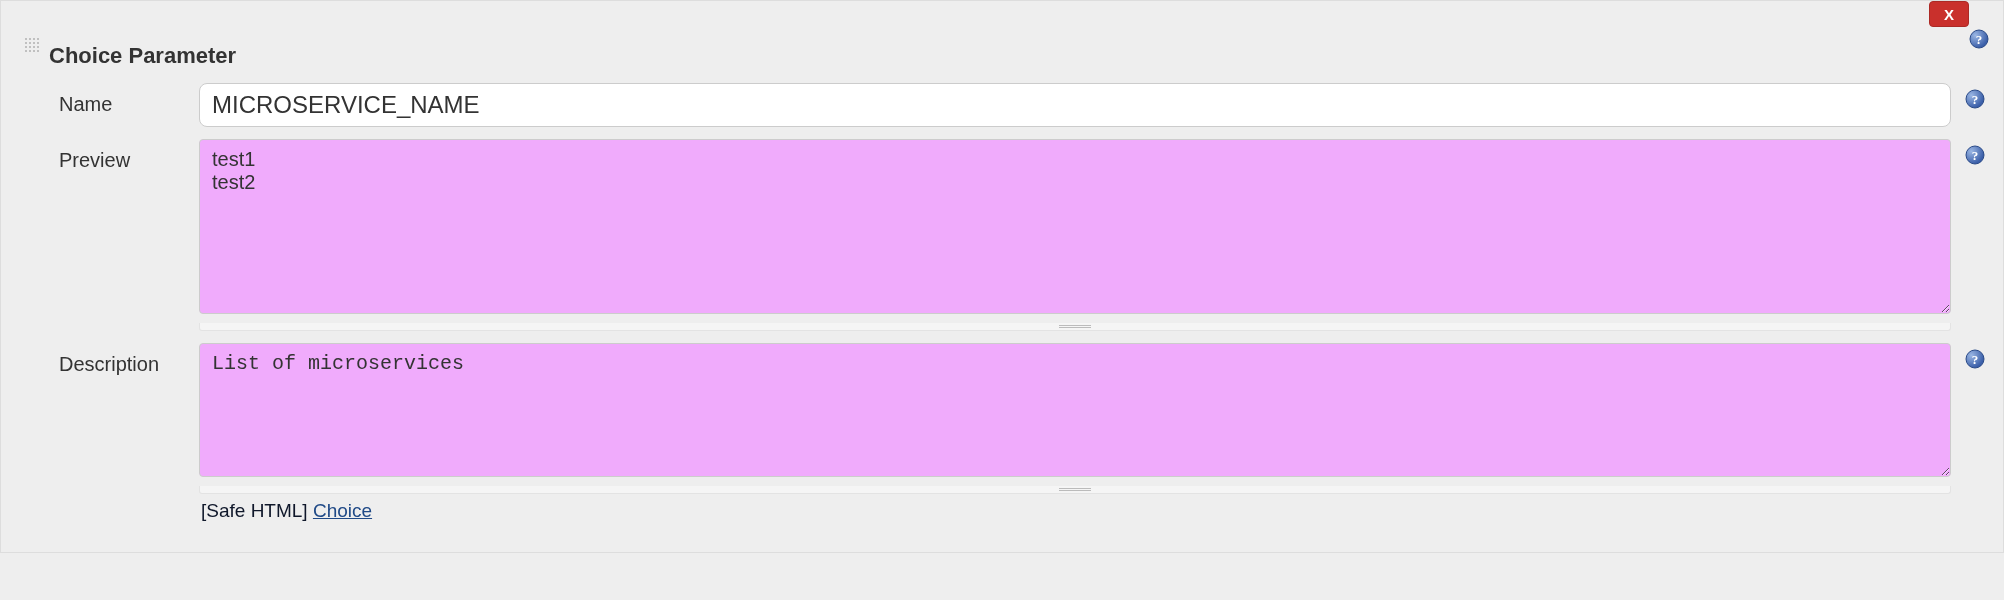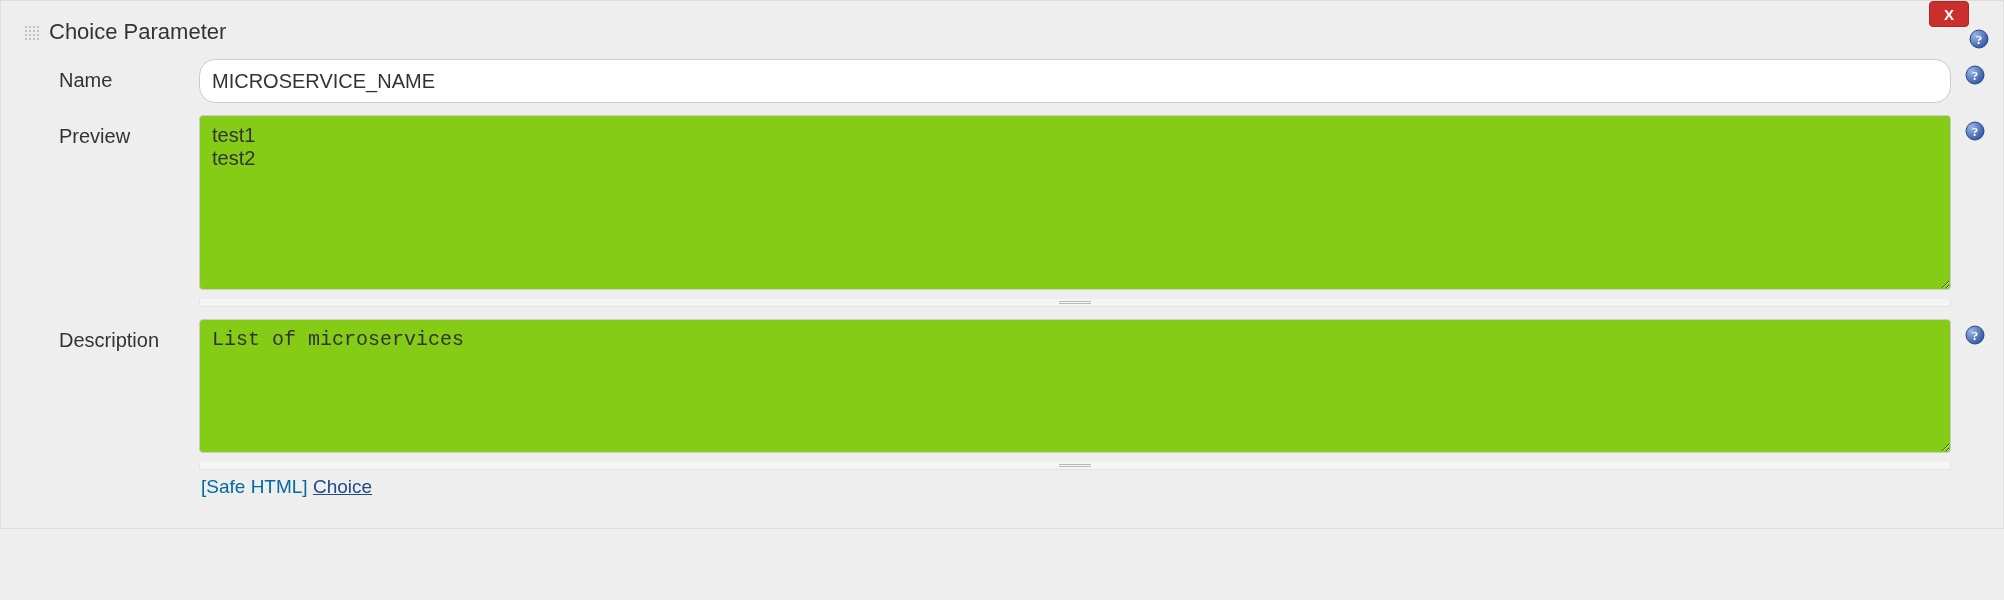--- a/index.html
+++ b/index.html
@@ -45,23 +45,24 @@
       height: 16px;
       margin-right: 10px;
       cursor: move;
       display: inline-block;
       background-image: radial-gradient(circle, #bbb 1px, transparent 1.3px);
       background-size: 4px 4px;
       background-position: 1px 1px;
       opacity: 0.9;
     }
     .header-title {
-      font-weight: normal;
+      font-weight: bold;
       font-size: 22px;
       color: #333;
+      margin-top: 24px;
     }
     .row {
       display: flex;
       align-items: flex-start;
       padding: 6px 10px 6px 58px;
       justify-content: flex-end;
     }
     .row-label {
       width: 140px;
       padding-top: 10px;
@@ -87,33 +88,33 @@
       top: 28px;
     }
     .help-icon {
       cursor: pointer;
     }
     .help-icon svg { display: block; }
     input.text-input {
       width: 100%;
       height: 44px;
       padding: 6px 12px;
-      font-size: 20px;
+      font-size: 24px;
       border: 1px solid #ccc;
-      border-radius: 16px;
+      border-radius: 8px;
       background: #fff;
       color: #333;
     }
     textarea.ta {
       width: 100%;
       padding: 8px 12px;
       font-size: 20px;
       border: 1px solid #ccc;
       border-radius: 4px;
-      background: #84cc16;
+      background: #f0abfc;
       color: #333;
       resize: both;
       font-family: inherit;
     }
     textarea.mono {
       font-family: "Courier New", Courier, monospace;
     }
     .choices-ta { height: 175px; }
     .desc-ta { height: 134px; }
     .gripper {
@@ -130,21 +131,21 @@
     }
     .gripper-inner {
       width: 32px;
       height: 3px;
       background: repeating-linear-gradient(to bottom,#bbb 0,#bbb 1px,transparent 1px,transparent 2px);
     }
     .sub-row {
       padding: 0 10px 0 200px;
       font-size: 19px;
     }
-    .safe-html { color: #0369a1; }
+    .safe-html { color: #0f172a; }
     .preview-link {
       color: #204a87;
       text-decoration: underline;
       cursor: pointer;
     }
   </style>
 </head>
 <body>
 
 <div class="panel">

